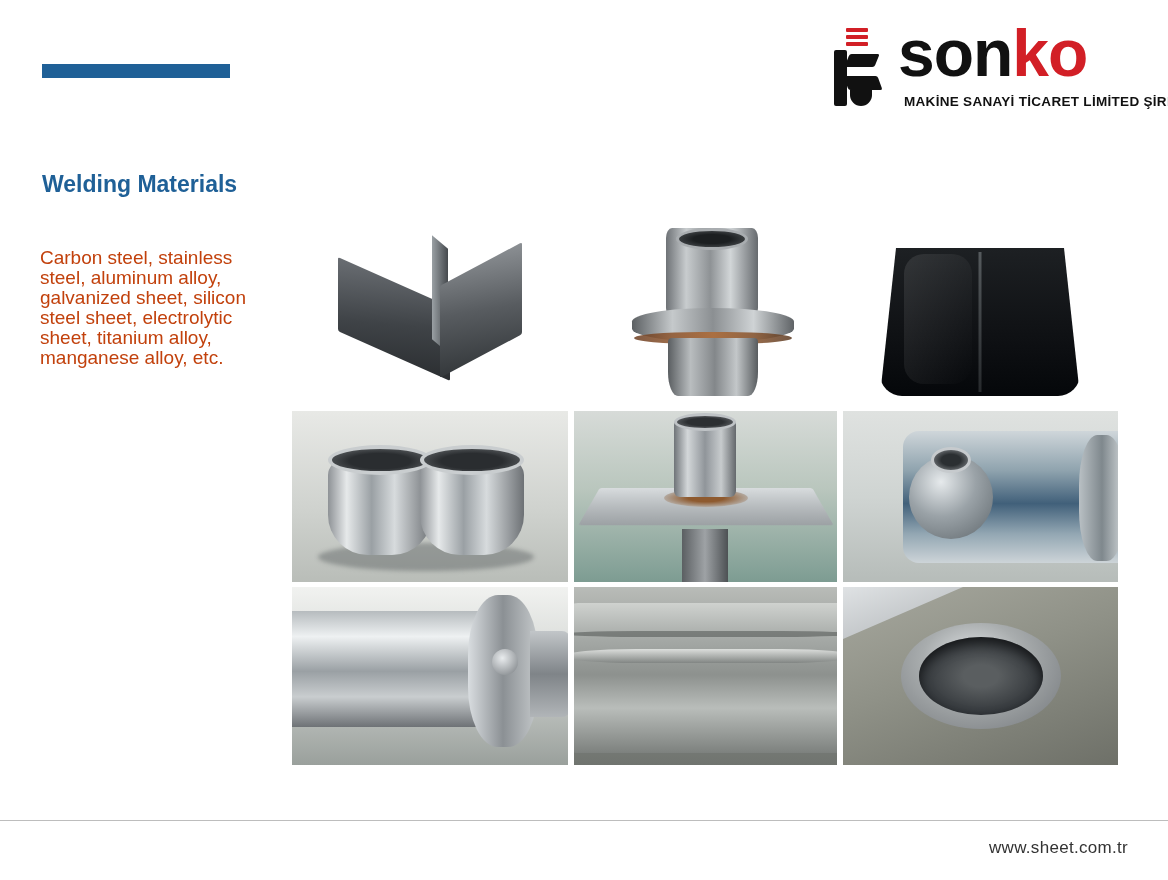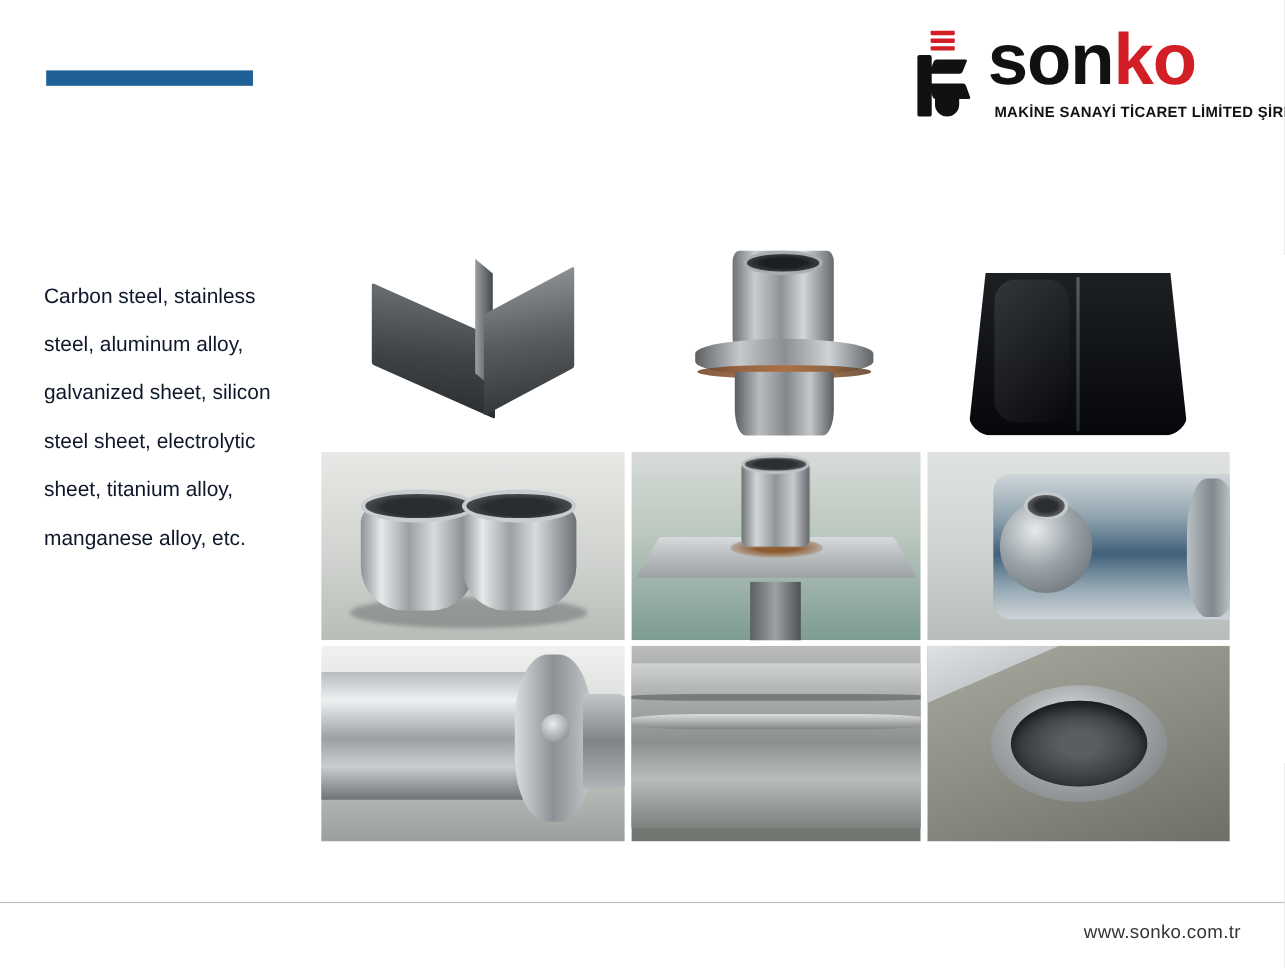--- a/index.html
+++ b/index.html
@@ -122,22 +122,22 @@
     white-space: nowrap;
   }
 
   
   .body-text {
     position: absolute;
     left: 40px;
     top: 248px;
     width: 215px;
     font-size: 19px;
-    line-height: 44px;
-    color: #0f172a;
+    line-height: 20px;
+    color: #c2410c;
   }
 
   
   .cut {
     position: absolute;
     background: transparent;
     overflow: visible;
   }
 
   
@@ -386,20 +386,21 @@
       <div class="stem"></div>
       <div class="k-top"></div>
       <div class="k-bot"></div>
       <div class="dot"></div>
     </div>
     <div class="logo-word"><span>son</span><span class="red">ko</span></div>
     <div class="logo-sub">MAKİNE SANAYİ TİCARET LİMİTED ŞİRKETİ</div>
   </div>
 
   <div class="title-bar"></div>
+  <div class="subtitle">Welding Materials</div>
 
   <div class="body-text">Carbon steel, stainless steel, aluminum alloy, galvanized sheet, silicon steel sheet, electrolytic sheet, titanium alloy, manganese alloy, etc.</div>
 
   <div class="cut bracket">
     <div class="face-left"></div>
     <div class="edge"></div>
     <div class="face-right"></div>
   </div>
 
   <div class="cut collar">
@@ -458,15 +459,15 @@
   </div>
 
   <div class="grid-photo p6">
     <div class="bg"></div>
     <div class="corner"></div>
     <div class="ringOuter"></div>
     <div class="ringInner"></div>
   </div>
 
   <div class="footer-rule"></div>
-  <div class="footer-url">www.sonko.com.tr</div>
+  <div class="footer-url">www.sheet.com.tr</div>
 
 </div>
 
 </body></html>

